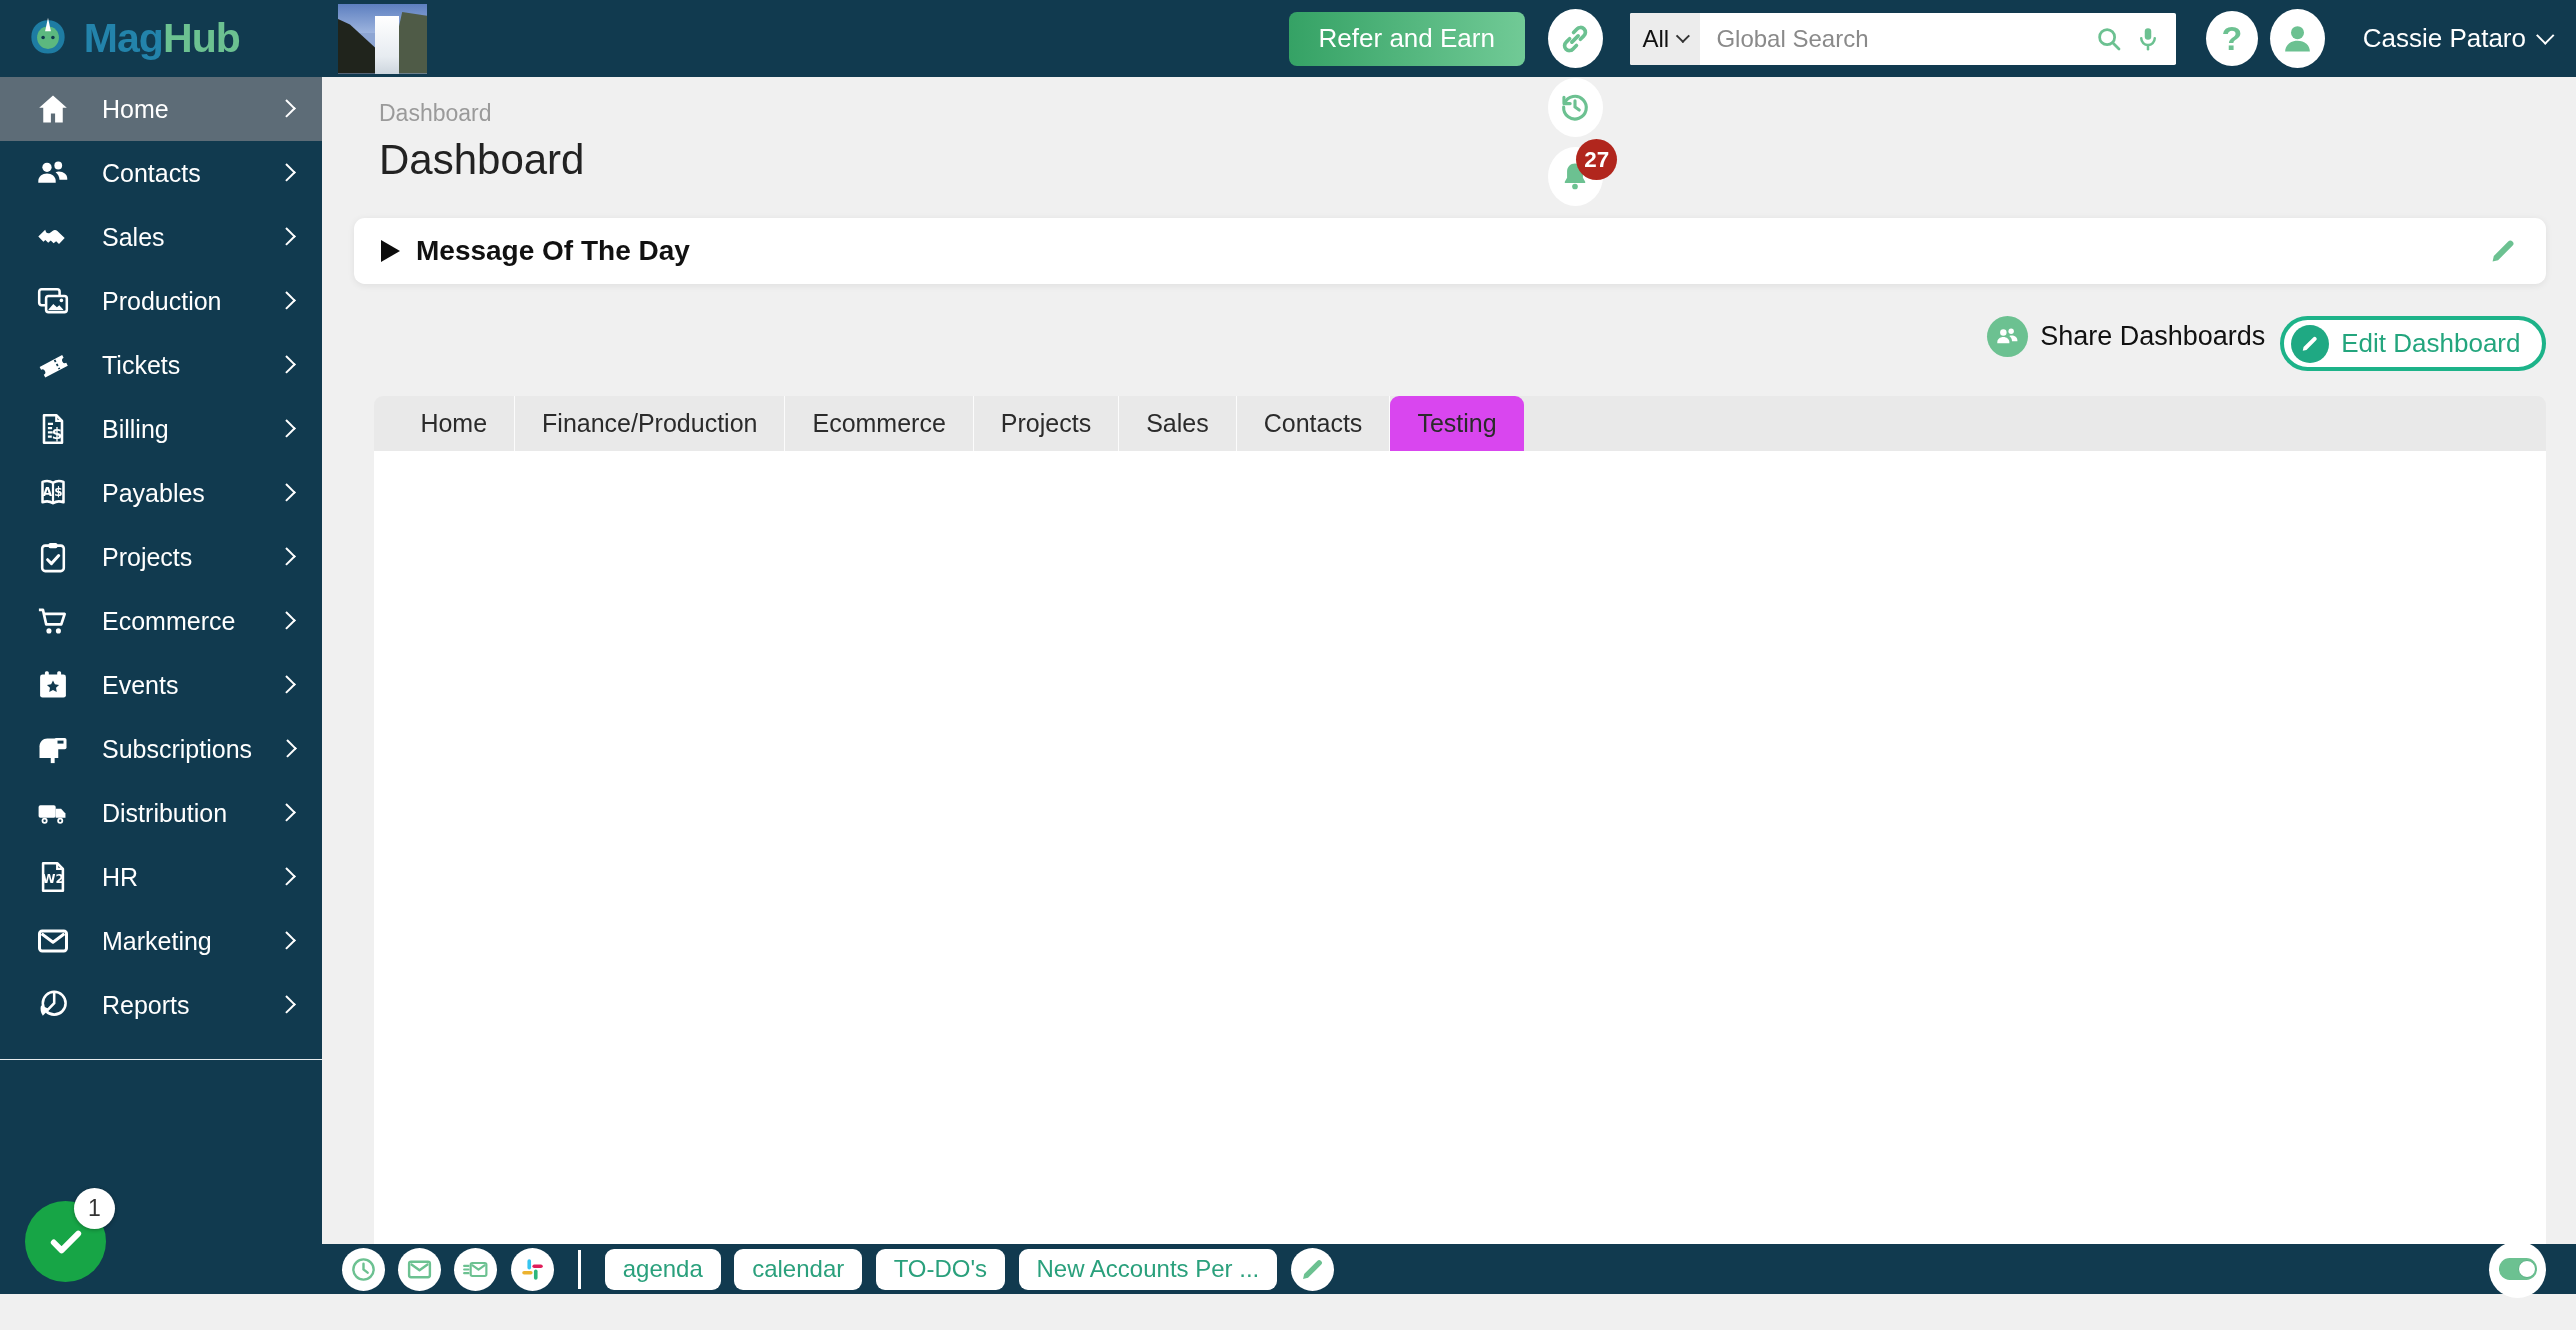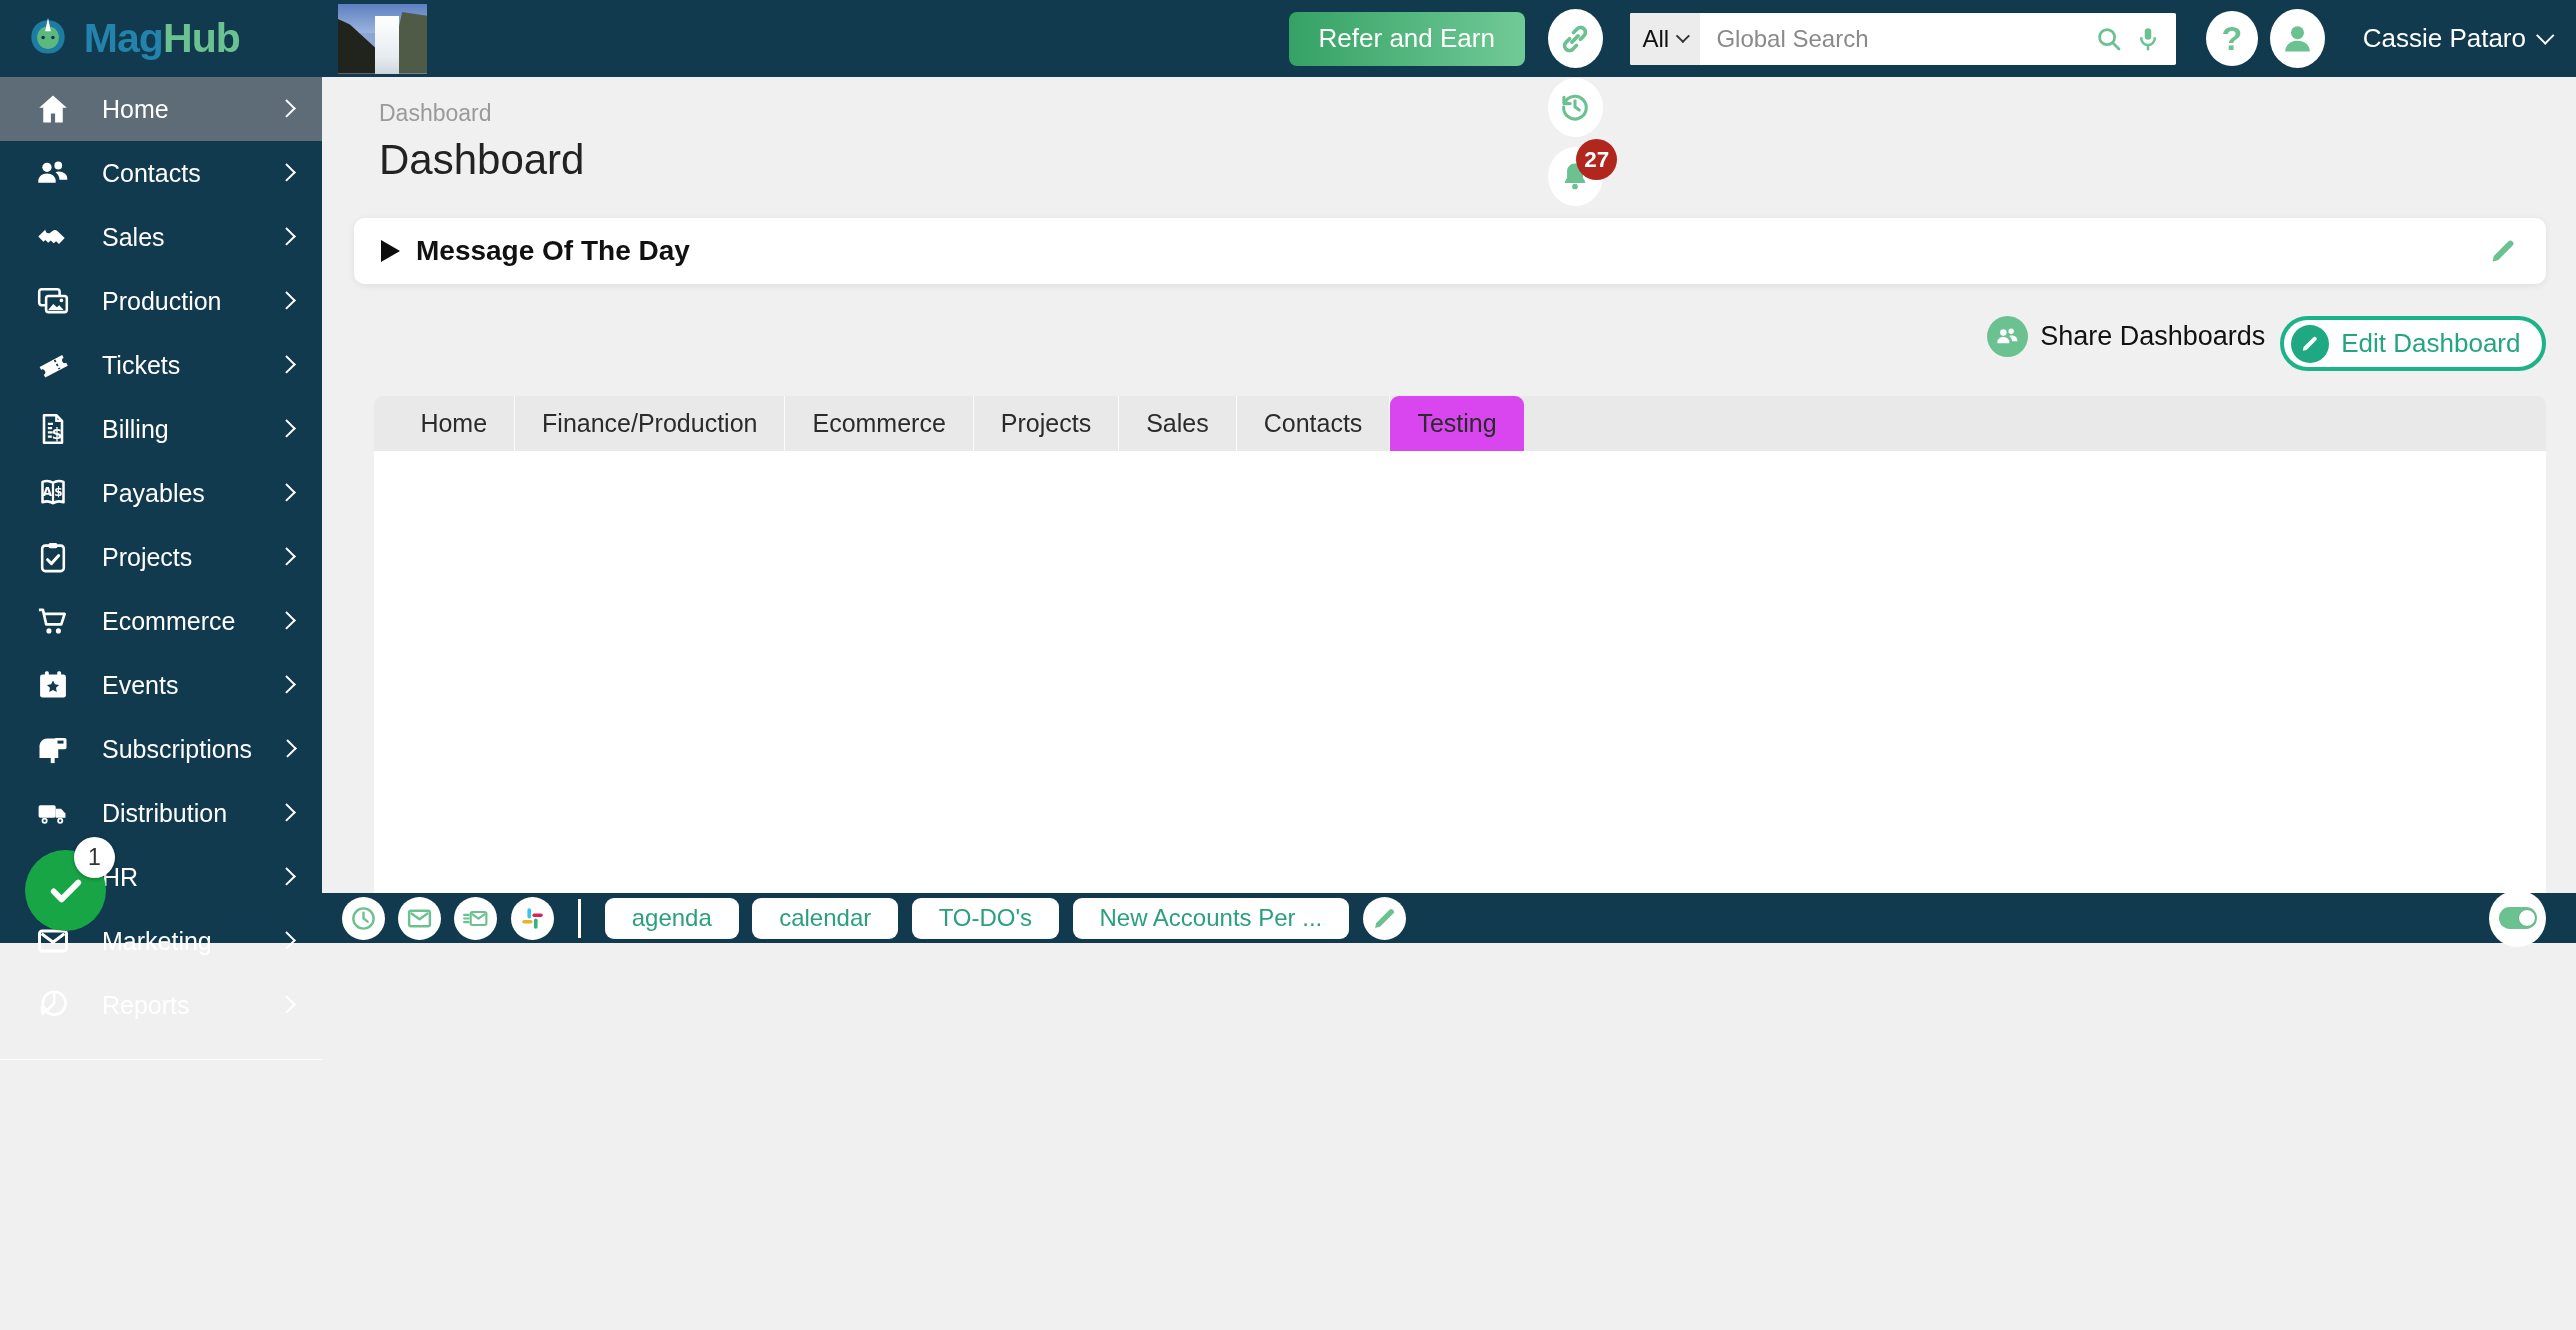--- a/index.html
+++ b/index.html
@@ -1,19 +1,19 @@
 <!DOCTYPE html>
 <html style="font-size:14.3px"><head>
 <meta charset="utf-8">
 <style>
   html,body{margin:0;padding:0;width:2576px;height:1331px;overflow:hidden;
     font-family:"Liberation Sans","DejaVu Sans",sans-serif;background:#f0f0f0;}
   *{box-sizing:border-box;}
   [data-interactable="true"]{cursor:pointer;}
-  .app{display:flex;width:2576px;height:943px;}
+  .app{display:flex;width:2576px;height:1294px;}
 
   
   .sidebar{width:322px;flex-shrink:0;background:#113a4f;color:#fff;position:relative;display:flex;flex-direction:column;}
   .logo{height:77px;display:flex;align-items:center;padding-left:23px;gap:10.7px;flex-shrink:0;}
   .logo svg{width:50px;height:50px;}
   .logo-text{font-size:41px;font-weight:bold;letter-spacing:-0.9px;}
   .logo-mag{color:#2383ab;} .logo-hub{color:#6cc191;}
   .nav{flex:1;}
   .nav-item{height:64px;display:flex;align-items:center;padding:0 29px 0 32px;gap:29px;font-size:25px;color:#fff;}
   .nav-item.active{background:#5d6c77;}
@@ -81,21 +81,21 @@
   .tab{display:flex;align-items:center;padding:0 27px;font-size:25px;color:#2b2b2b;border-right:1.8px solid rgba(255,255,255,.85);}
   .tab:last-child{border-right:none;}
   .tab.active{background:#d946ef;border-radius:9px 9px 0 0;border-right:none;}
   .tab-panel{background:#fff;flex:1;}
 
   
   .bottombar{height:50px;background:#113a4f;display:flex;align-items:center;gap:13.4px;padding:0 30px 0 19.7px;flex-shrink:0;overflow:visible;}
   .small-circle{width:43px;height:43px;border-radius:50%;background:#fff;display:flex;align-items:center;justify-content:center;flex-shrink:0;}
   .small-circle svg{width:29px;height:29px;}
   .bbar-divider{width:2.7px;height:39px;background:#fff;margin:0 10.7px;flex-shrink:0;}
-  .bbar-btn{background:#fff;border-radius:9px;height:41px;padding:0 27px;color:#2aa07c;font-size:24px;display:flex;align-items:center;white-space:nowrap;border:none;font-family:inherit;}
+  .bbar-btn{background:#fff;border-radius:9px;height:41px;padding:0 18px;color:#2aa07c;font-size:24px;display:flex;align-items:center;white-space:nowrap;border:none;font-family:inherit;}
   .toggle-circle{margin-left:auto;width:57px;height:57px;border-radius:50%;background:#fff;display:flex;align-items:center;justify-content:center;flex-shrink:0;}
   .toggle-pill{width:38px;height:21.5px;border-radius:10.7px;background:#6cc191;position:relative;}
   .toggle-knob{position:absolute;right:0.9px;top:1.8px;width:18px;height:18px;border-radius:50%;background:#fff;border:1.3px solid #58b184;}
 </style>
 </head>
 <body>
 
 <div class="app" data-interactable="false">
 
   <div class="sidebar" data-interactable="false">

